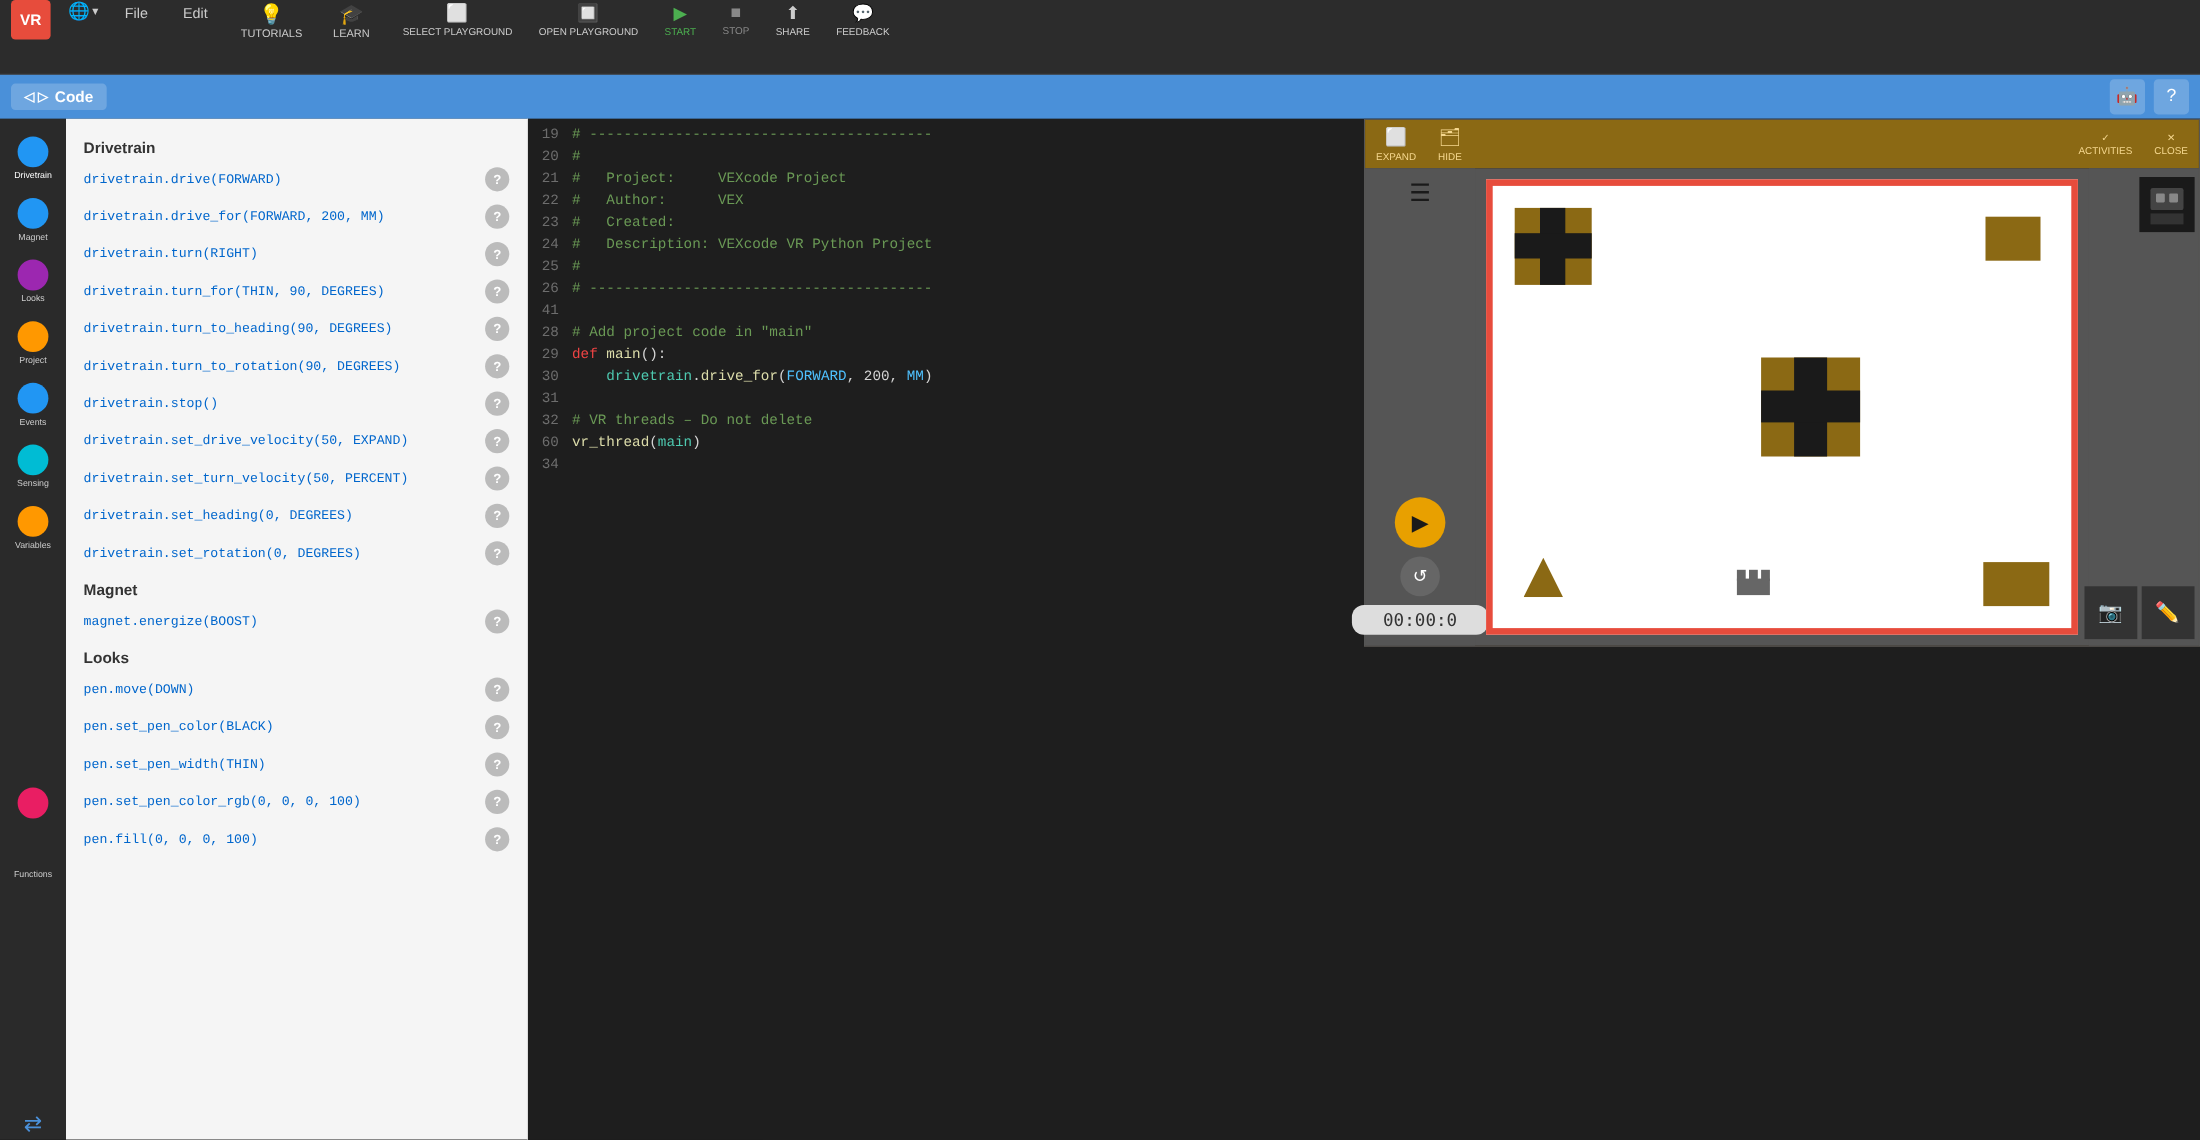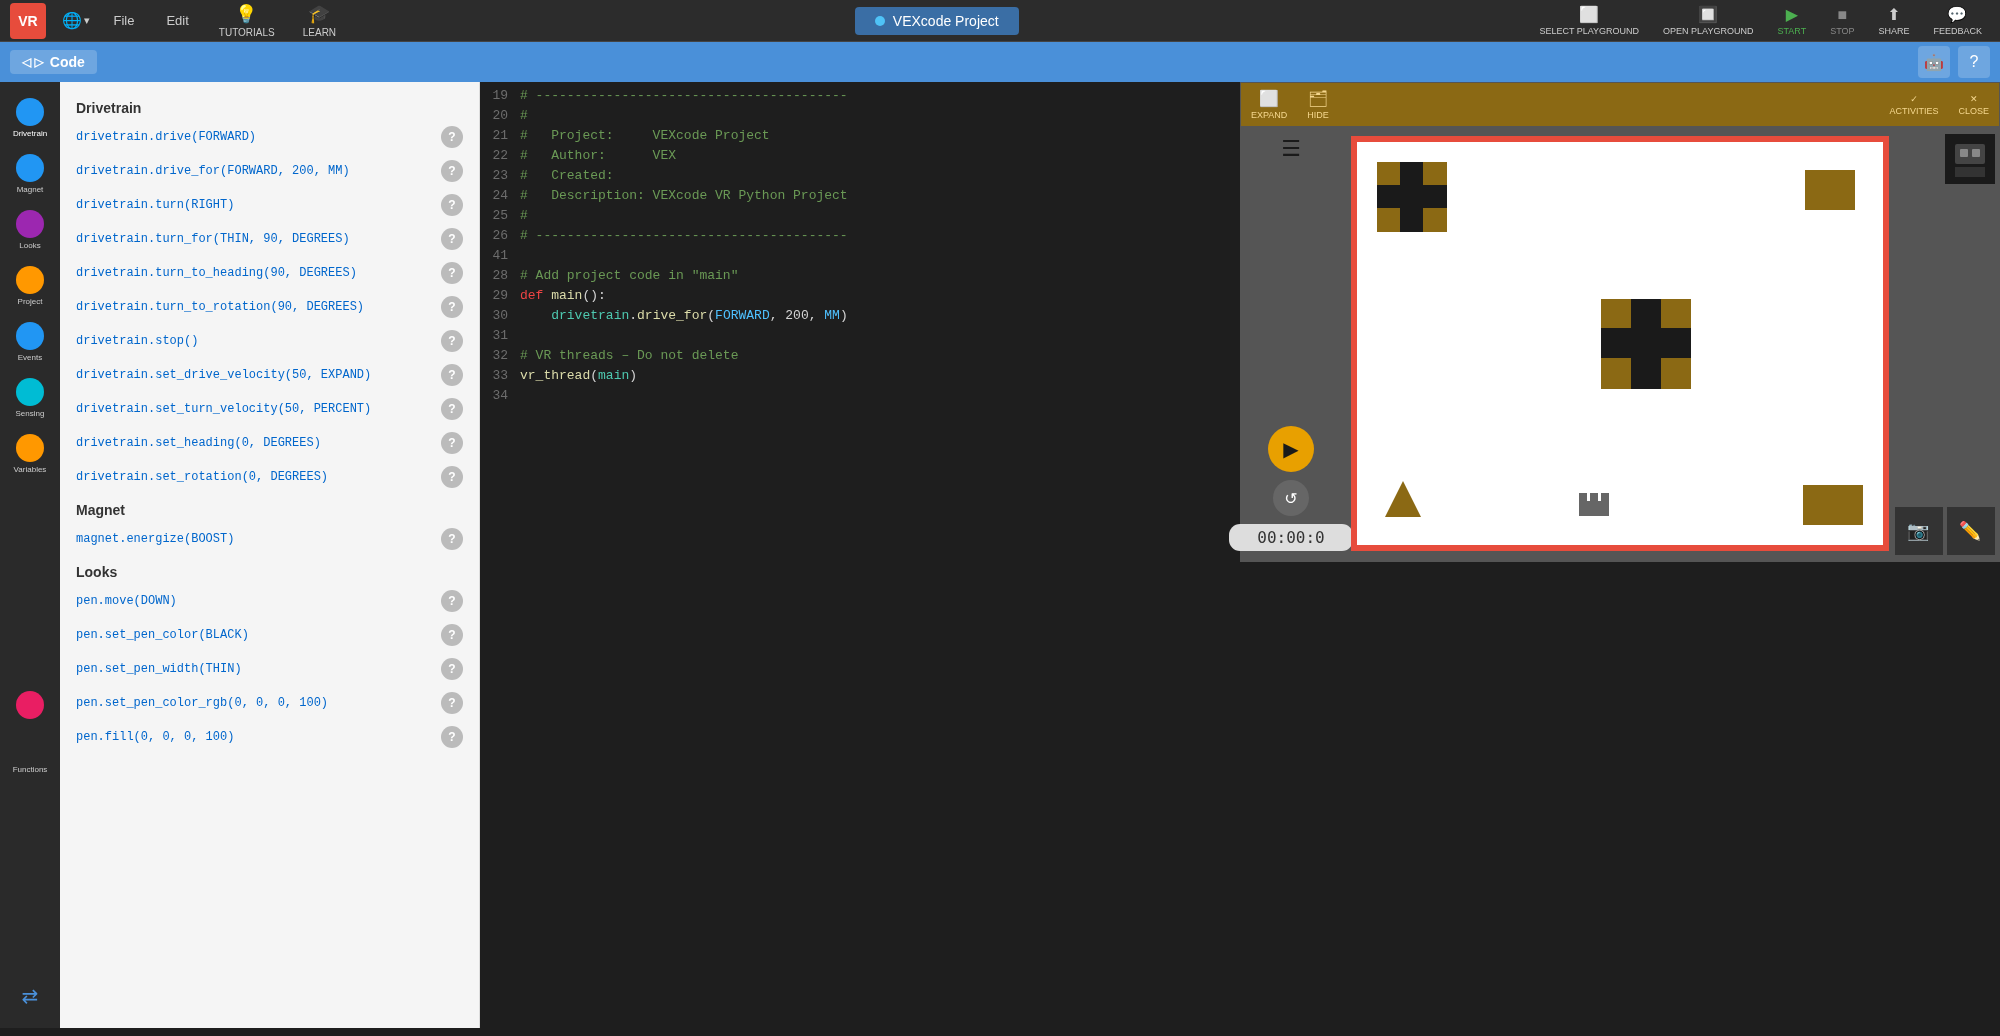--- a/index.html
+++ b/index.html
@@ -1,22 +1,22 @@
 <!DOCTYPE html>
 <html><head>
   <meta charset="utf-8">
   <style>
     * { margin: 0; padding: 0; box-sizing: border-box; }
     body { font-family: Arial, sans-serif; background: #1e1e1e; overflow: hidden; width: 2000px; height: 1036px; }
 
     
     #topbar {
-      width: 100%; height: 42px;
+      width: 100%; height: 68px;
       background: #2c2c2c;
-      display: flex; align-items: center;
+      display: flex; align-items: flex-start;
       border-bottom: 1px solid #444;
       padding: 0 10px;
       gap: 16px;
     }
     #vr-logo {
       background: #e74c3c; color: white;
       font-weight: bold; font-size: 14px;
       width: 36px; height: 36px;
       display: flex; align-items: center; justify-content: center;
       border-radius: 4px; flex-shrink: 0;
@@ -256,26 +256,20 @@
   <div class="topbar-menu">Edit</div>
   <div class="topbar-icon-btn">
     <span class="icon-symbol">💡</span>
     <span>TUTORIALS</span>
   </div>
   <div class="topbar-icon-btn">
     <span class="icon-symbol">🎓</span>
     <span>LEARN</span>
   </div>
 
-  <div id="project-title-bar">
-    <div id="project-title">
-      <div class="dot"></div>
-      <span>VEXcode Project</span>
-    </div>
-  </div>
 
   <div id="topbar-right">
     <div class="top-action-btn">
       <span class="icon-symbol">⬜</span>
       <span>SELECT PLAYGROUND</span>
     </div>
     <div class="top-action-btn">
       <span class="icon-symbol">🔲</span>
       <span>OPEN PLAYGROUND</span>
     </div>
@@ -481,21 +475,21 @@
       </div>
       <div class="code-line">
         <span class="line-num">31</span>
         <span class="line-code"></span>
       </div>
       <div class="code-line">
         <span class="line-num">32</span>
         <span class="line-code c-green"># VR threads – Do not delete</span>
       </div>
       <div class="code-line">
-        <span class="line-num">33</span>
+        <span class="line-num">60</span>
         <span class="line-code"><span class="c-yellow">vr_thread</span><span class="c-white">(</span><span class="c-teal">main</span><span class="c-white">)</span></span>
       </div>
       <div class="code-line">
         <span class="line-num">34</span>
         <span class="line-code"></span>
       </div>
     </div>
 
     <div id="overlay-panel">
 

